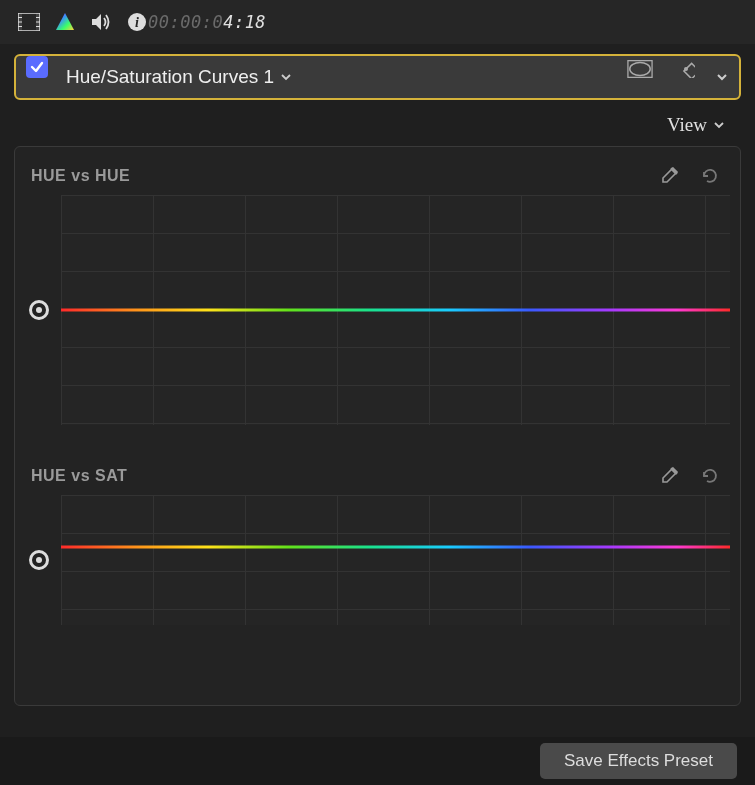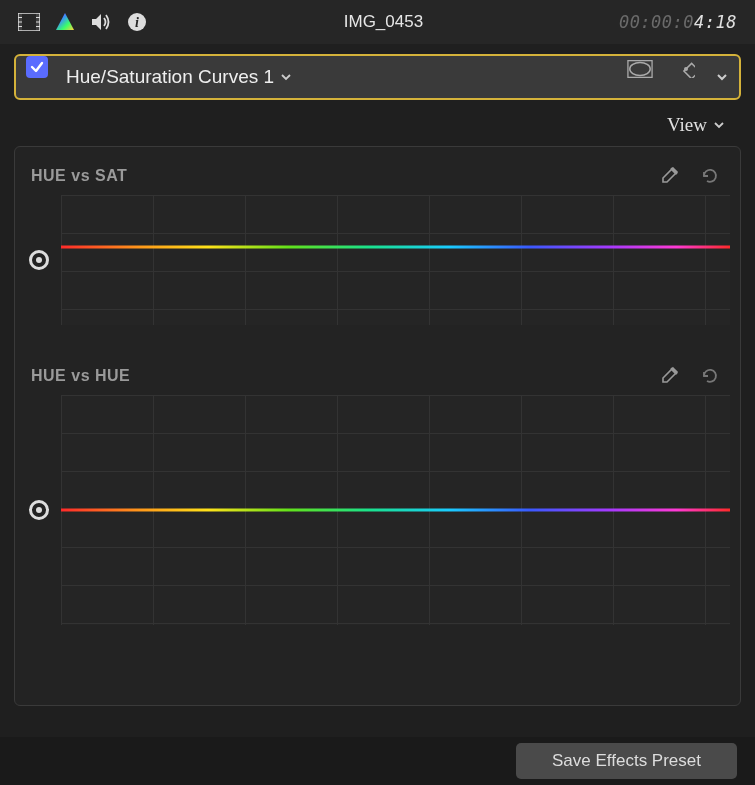--- a/index.html
+++ b/index.html
@@ -140,21 +140,21 @@
     display:flex;
     justify-content:flex-end;
     align-items:center;
     padding-right:18px;
   }
   .save-btn {
     background:#4a4a4a;
     color:#ddd;
     border:none;
     border-radius:5px;
-    padding:8px 36px;
+    padding:8px 24px;
     font-size:17px;
   }
 </style>
 </head>
 <body>
 
 <div class="topbar">
   <div class="topbar-left">
     <span class="tb-icon">
       <svg width="22" height="18" viewBox="0 0 22 18">
@@ -190,21 +190,20 @@
           <path d="M16 3 Q21 10 16 17" fill="none" stroke="#ddd" stroke-width="1.8"></path>
         </svg>
     </span>
     <span class="tb-icon">
       <svg width="20" height="20" viewBox="0 0 20 20">
           <circle cx="10" cy="10" r="9" fill="#ddd"></circle>
           <text x="10" y="15" text-anchor="middle" font-family="Georgia" font-style="italic" font-weight="bold" font-size="14" fill="#262626">i</text>
         </svg>
     </span>
   </div>
-  <div class="clip-title">IMG_0453</div>
   <div class="timecode">
     <span class="dim">00:00:0</span><span class="bright">4:18</span>
   </div>
 </div>
 
 <div class="effect-row">
   <div class="chk">
     <svg width="14" height="14" viewBox="0 0 14 14">
         <path d="M2 7 L6 11 L12 3" fill="none" stroke="#fff" stroke-width="2.4" stroke-linecap="round" stroke-linejoin="round"></path>
       </svg>
@@ -238,20 +237,48 @@
 <div class="view-row">
   <div class="view-btn">
     <span>View</span>
     <svg width="12" height="12" viewBox="0 0 12 12">
         <path d="M2 4 L6 8 L10 4" fill="none" stroke="#ccc" stroke-width="1.8"></path>
       </svg>
   </div>
 </div>
 
 <div class="curves-area">
+
+  <div class="curve-section">
+    <div class="curve-header">
+      <div class="curve-label">HUE vs HUE</div>
+      <div class="spacer"></div>
+      <div class="curve-tools">
+        <span class="tool-icon">
+          <svg width="20" height="20" viewBox="0 0 20 20">
+              <path d="M14 2 L18 6 L8 16 L4 16 L4 12 Z" fill="none" stroke="#999" stroke-width="1.6"></path>
+              <path d="M13 3 L17 7" stroke="#999" stroke-width="3" stroke-linecap="round"></path>
+            </svg>
+        </span>
+        <span class="tool-icon">
+          <svg width="20" height="20" viewBox="0 0 20 20">
+              <path d="M5 10 A6 6 0 1 1 8 15" fill="none" stroke="#777" stroke-width="1.8"></path>
+              <path d="M5 6 L5 10 L9 10" fill="none" stroke="#777" stroke-width="1.8"></path>
+            </svg>
+        </span>
+      </div>
+    </div>
+    <div class="curve-body">
+      <div class="handle"></div>
+      <div class="grid">
+        <div class="grid-lines"></div>
+        <div class="hue-line"></div>
+      </div>
+    </div>
+  </div>
 
   <div class="curve-section">
     <div class="curve-header">
       <div class="curve-label">HUE vs SAT</div>
       <div class="spacer"></div>
       <div class="curve-tools">
         <span class="tool-icon">
           <svg width="20" height="20" viewBox="0 0 20 20">
               <path d="M14 2 L18 6 L8 16 L4 16 L4 12 Z" fill="none" stroke="#999" stroke-width="1.6"></path>
               <path d="M13 3 L17 7" stroke="#999" stroke-width="3" stroke-linecap="round"></path>
@@ -267,45 +294,17 @@
     </div>
     <div class="curve-body">
       <div class="handle"></div>
       <div class="grid short">
         <div class="grid-lines"></div>
         <div class="hue-line"></div>
       </div>
     </div>
   </div>
 
-  <div class="curve-section">
-    <div class="curve-header">
-      <div class="curve-label">HUE vs HUE</div>
-      <div class="spacer"></div>
-      <div class="curve-tools">
-        <span class="tool-icon">
-          <svg width="20" height="20" viewBox="0 0 20 20">
-              <path d="M14 2 L18 6 L8 16 L4 16 L4 12 Z" fill="none" stroke="#999" stroke-width="1.6"></path>
-              <path d="M13 3 L17 7" stroke="#999" stroke-width="3" stroke-linecap="round"></path>
-            </svg>
-        </span>
-        <span class="tool-icon">
-          <svg width="20" height="20" viewBox="0 0 20 20">
-              <path d="M5 10 A6 6 0 1 1 8 15" fill="none" stroke="#777" stroke-width="1.8"></path>
-              <path d="M5 6 L5 10 L9 10" fill="none" stroke="#777" stroke-width="1.8"></path>
-            </svg>
-        </span>
-      </div>
-    </div>
-    <div class="curve-body">
-      <div class="handle"></div>
-      <div class="grid">
-        <div class="grid-lines"></div>
-        <div class="hue-line"></div>
-      </div>
-    </div>
-  </div>
-
 </div>
 
 <div class="footer">
   <button class="save-btn">Save Effects Preset</button>
 </div>
 
 </body></html>

